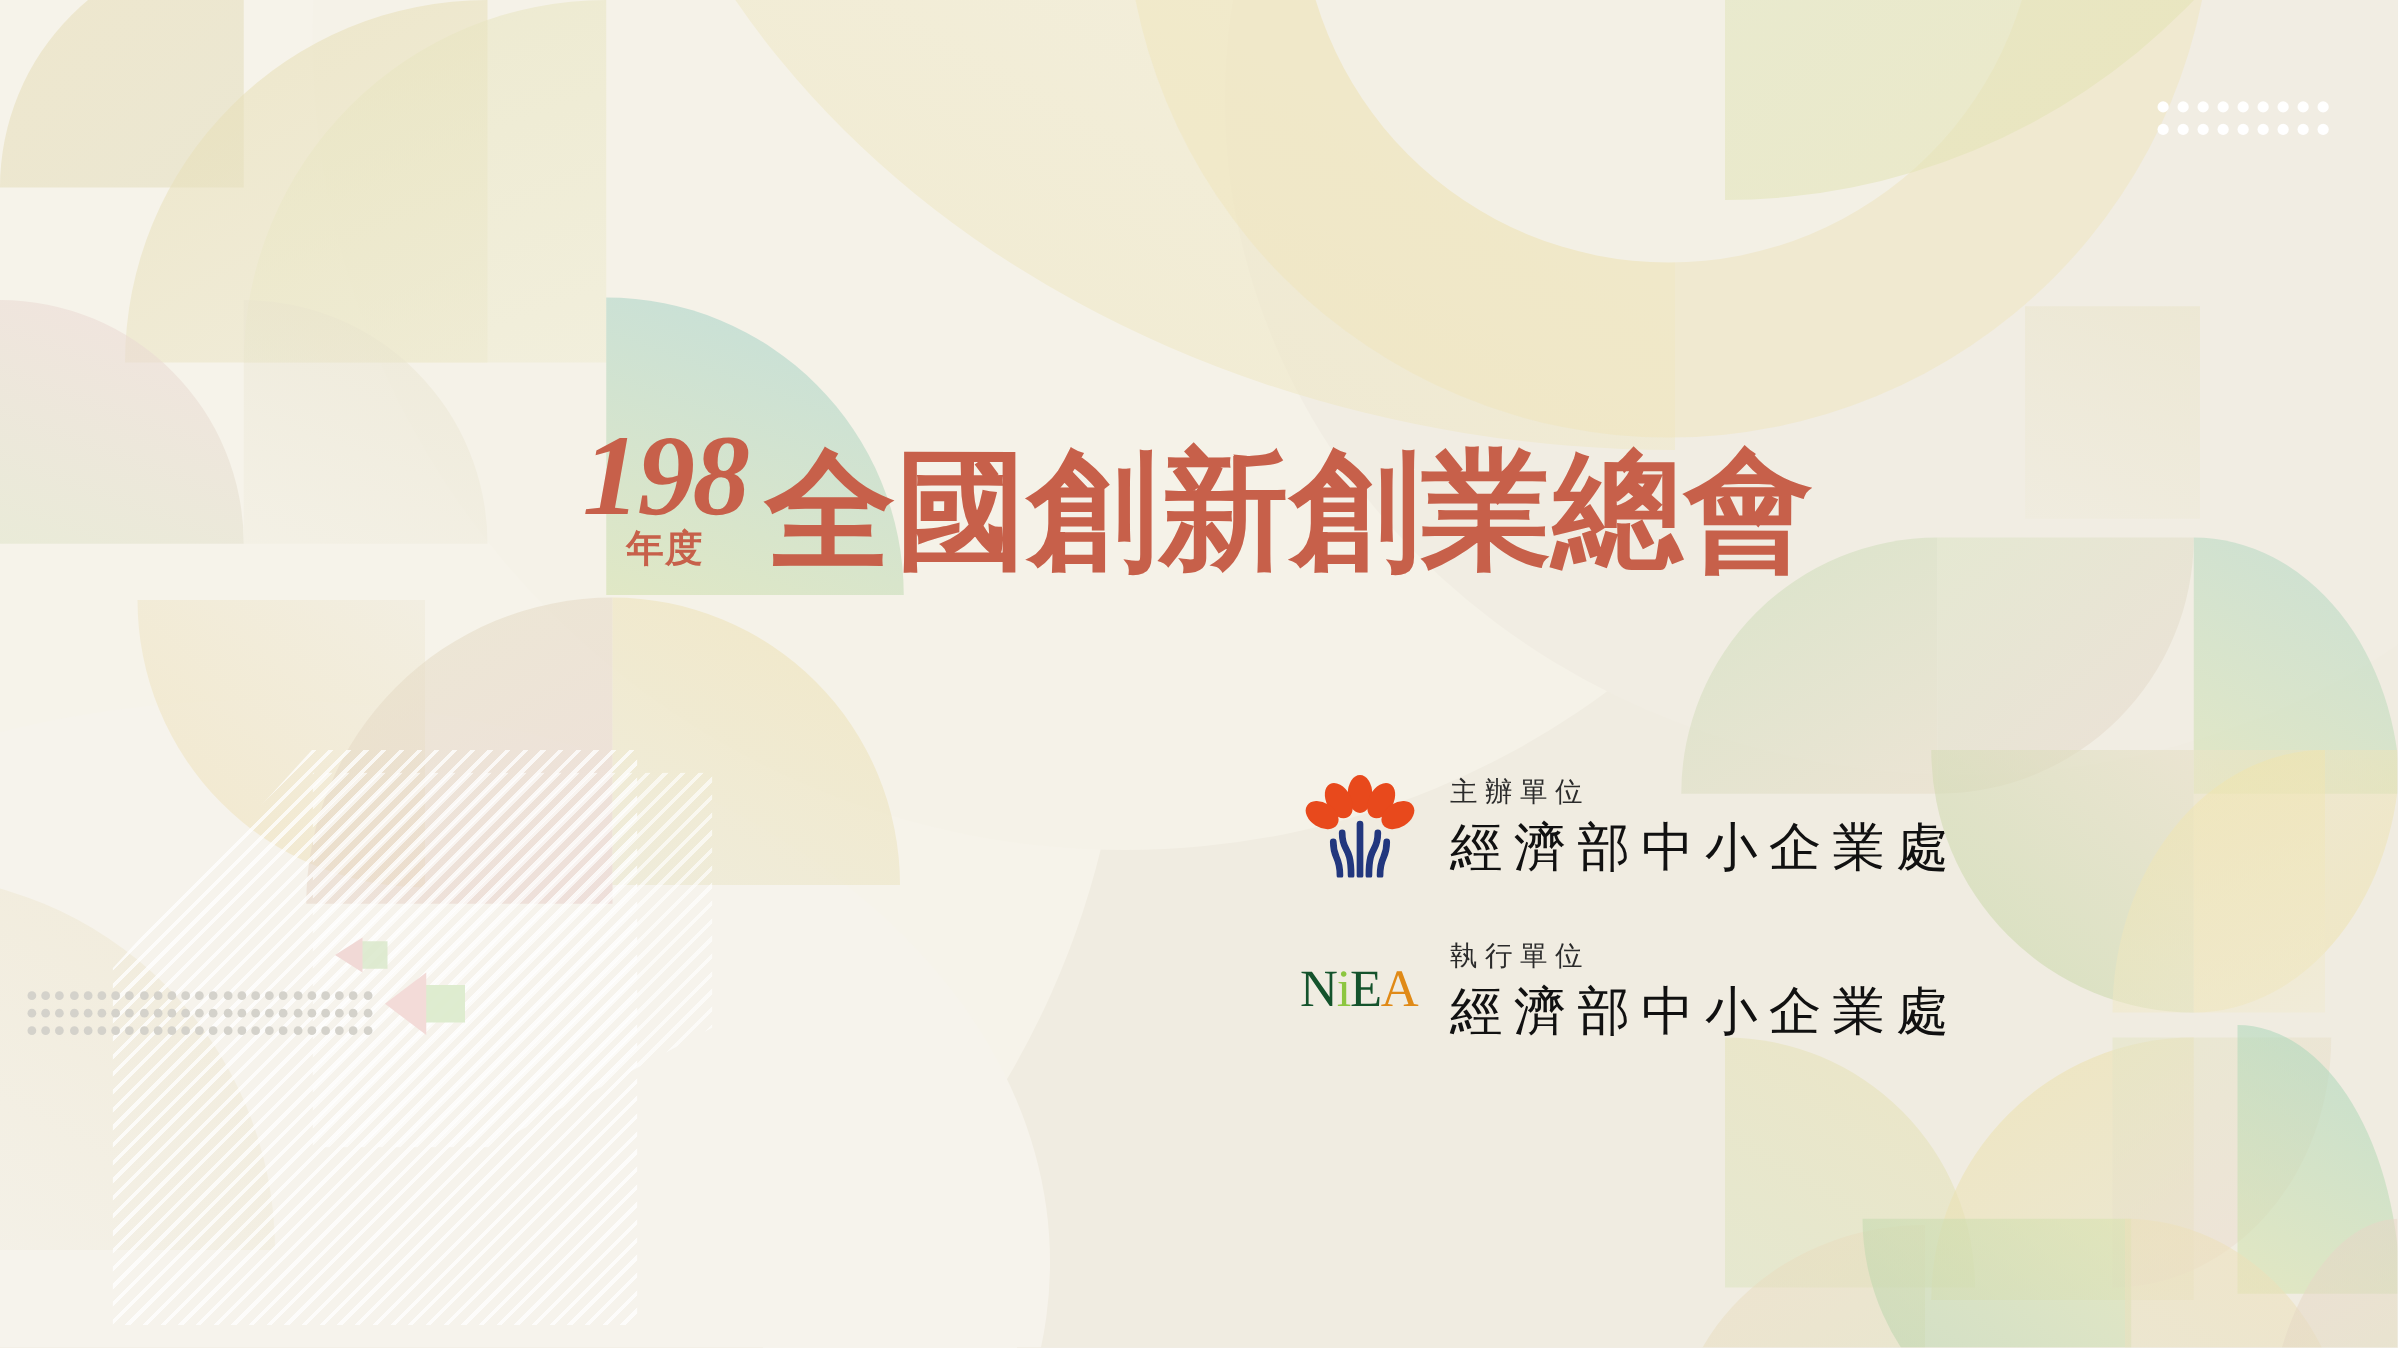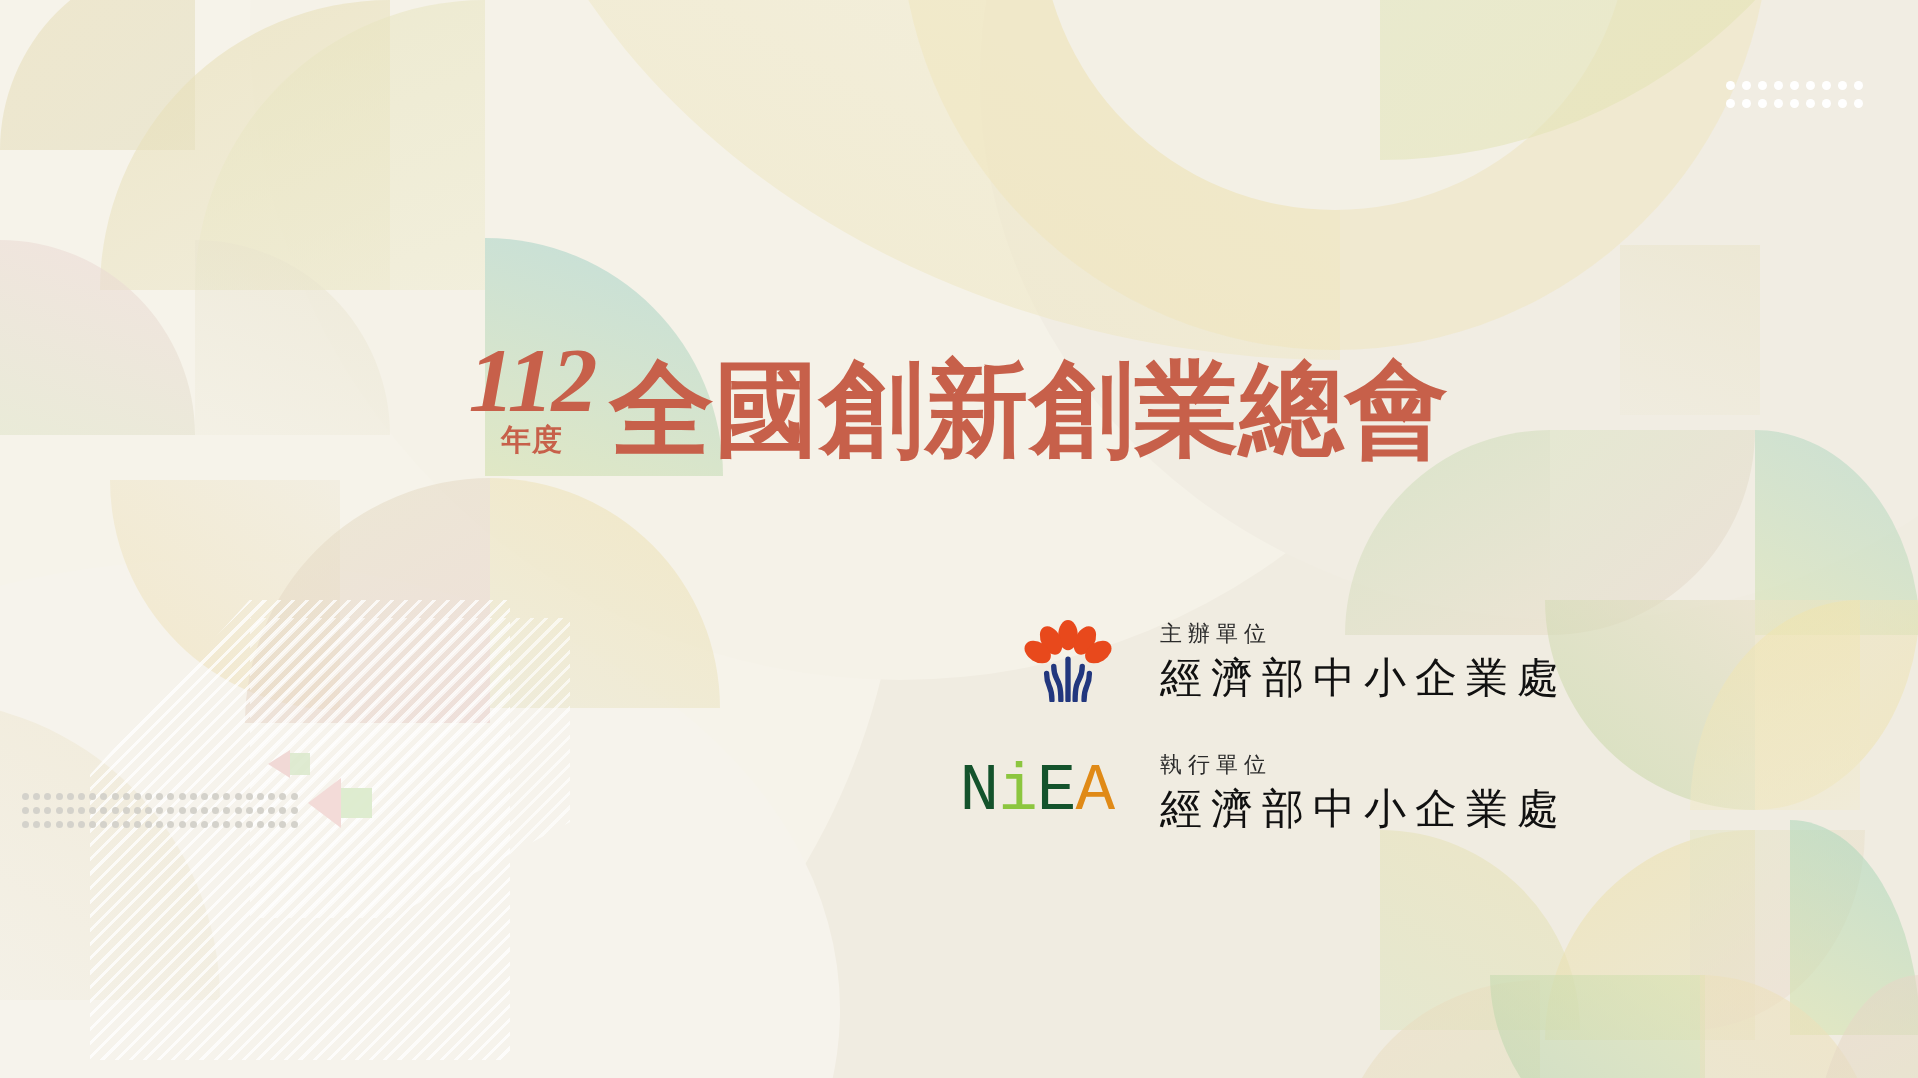--- a/index.html
+++ b/index.html
@@ -166,40 +166,40 @@
   }
   .org-row {
     display: flex;
     align-items: center;
     justify-content: flex-end;
     padding-right: 350px;
     gap: 26px;
   }
   .org-row + .org-row { margin-top: 52px; }
 
-  .org-text { line-height: 1; margin-left: 20px; }
+  .org-text { line-height: 1; }
   .org-kicker {
     font-size: 22px;
     color: #2b2b2b;
     letter-spacing: 6px;
     margin-bottom: 12px;
     font-weight: 500;
   }
   .org-name {
     font-size: 42px;
     color: #111;
     letter-spacing: 9px;
     font-weight: 500;
     white-space: nowrap;
   }
 
   .logo-moea { width: 92px; height: 82px; display: block; }
   .niea-logo {
-    font-family: Liberation Mono, monospace;
-    font-size: 66px;
+    font-family: Liberation Serif, serif;
+    font-size: 42px;
     font-weight: 400;
     letter-spacing: -1px;
     line-height: 1;
     white-space: nowrap;
   }
   .niea-n { color: #14532c; }
   .niea-i { color: #8cc63f; }
   .niea-e { color: #14532c; }
   .niea-a { color: #e08a17; }
 </style>
@@ -400,21 +400,21 @@
       </div>
 
   </div>
 
   <div class="content">
 
     <div class="title-block">
 
       <div class="line-main">
         <div class="year-wrap">
-          <span class="year-num">112</span>
+          <span class="year-num">198</span>
           <span class="year-label">年度</span>
         </div>
         <div class="title-main">全國創新創業總會</div>
       </div>
 
     </div>
 
     <div class="org-block">
 
       <div class="org-row">

